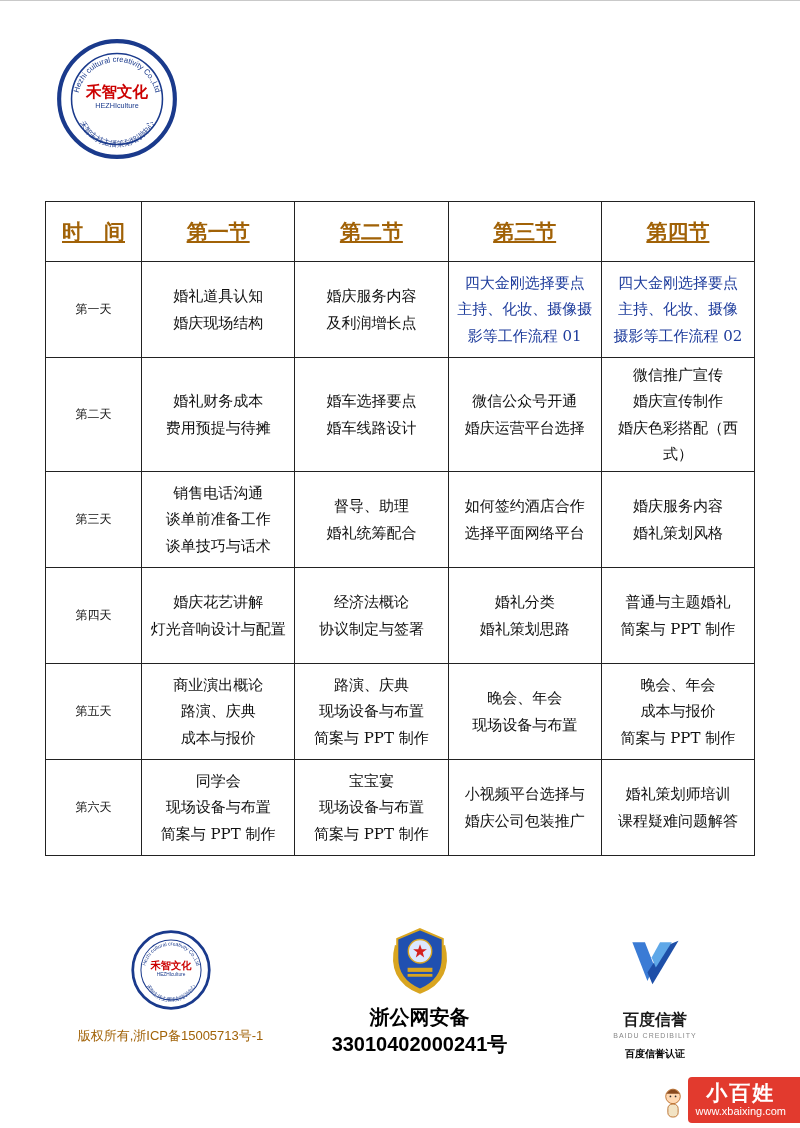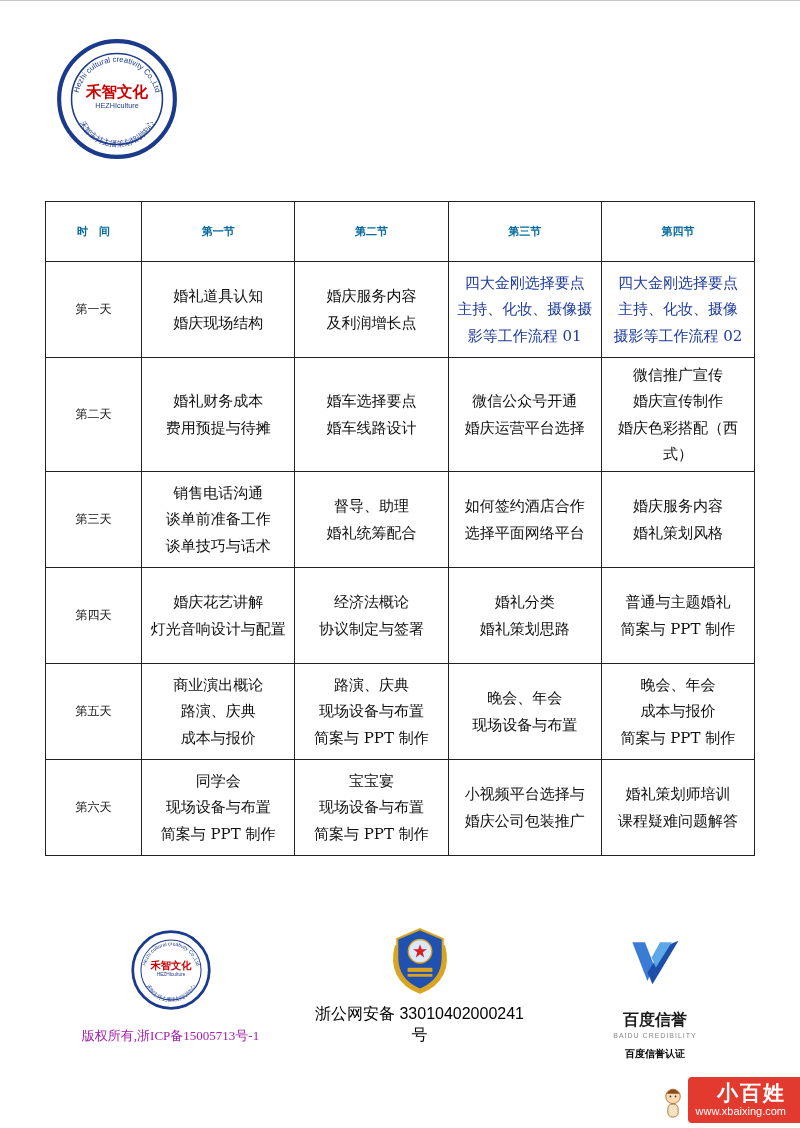--- a/index.html
+++ b/index.html
@@ -27,40 +27,40 @@
   
   table.schedule {
     position:absolute; left:45px; top:200px; width:710px;
     border-collapse:collapse; table-layout:fixed;
     font-family:"DejaVu Serif","Liberation Serif", serif;
   }
   .schedule th, .schedule td {
     border:1px solid #222; text-align:center; vertical-align:middle;
     white-space:pre-line; padding:4px 6px; box-sizing:border-box;
   }
-  .schedule thead th { height:60px; font-size:11px; font-weight:bold; color:#0369a1; }
+  .schedule thead th { height:60px; font-size:21px; font-weight:bold; color:#a16207;text-decoration:underline; }
   .schedule tbody td { height:96px; font-size:15px; line-height:1.75; color:#111; }
   .schedule td.time { font-size:12px; }
   .schedule td.blue { color:var(--accent-blue,#1e3c9c); }
 
   
   .footer-left  { position:absolute; left:68px;  top:928px; width:205px; text-align:center; }
   .footer-center{ position:absolute; left:312px; top:924px; width:215px; text-align:center; }
   .footer-right { position:absolute; left:565px; top:938px; width:180px; text-align:center; }
 
-  .copyright-text { margin-top:12px; font-size:13px; color:#a21caf;font-family:Liberation Serif, serif; }
-  .police-text { margin-top:6px; font-size:16px; font-weight:normal; color:#000; }
+  .copyright-text { margin-top:12px; font-size:13px; color:#a16207; }
+  .police-text { margin-top:6px; font-size:20px; font-weight:bold; color:#000; }
   .baidu-title { margin-top:20px; font-size:16px; font-weight:bold; color:#1a1a1a; }
   .baidu-sub   { font-size:7px; letter-spacing:1px; color:#888; margin-top:1px; }
   .baidu-cert  { margin-top:8px; font-size:10px; font-weight:bold; color:#000; }
 
   
   .watermark { position:absolute; right:0; bottom:6px; display:flex; align-items:flex-end; }
   .wm-badge {
-    background:var(--watermark-red,#e23a2e); color:#fff; text-align:right;
+    background:var(--watermark-red,#e23a2e); color:#fff; text-align:center;
     padding:3px 14px 5px 8px; border-radius:4px 0 0 4px;
   }
   .wm-name { font-size:21px; font-weight:bold; letter-spacing:2px; line-height:1.2; }
   .wm-url  { font-size:11px; line-height:1.2; }
   .wm-mascot { margin-right:2px; }
 </style>
 </head>
 <body>
 
 <div class="page">

